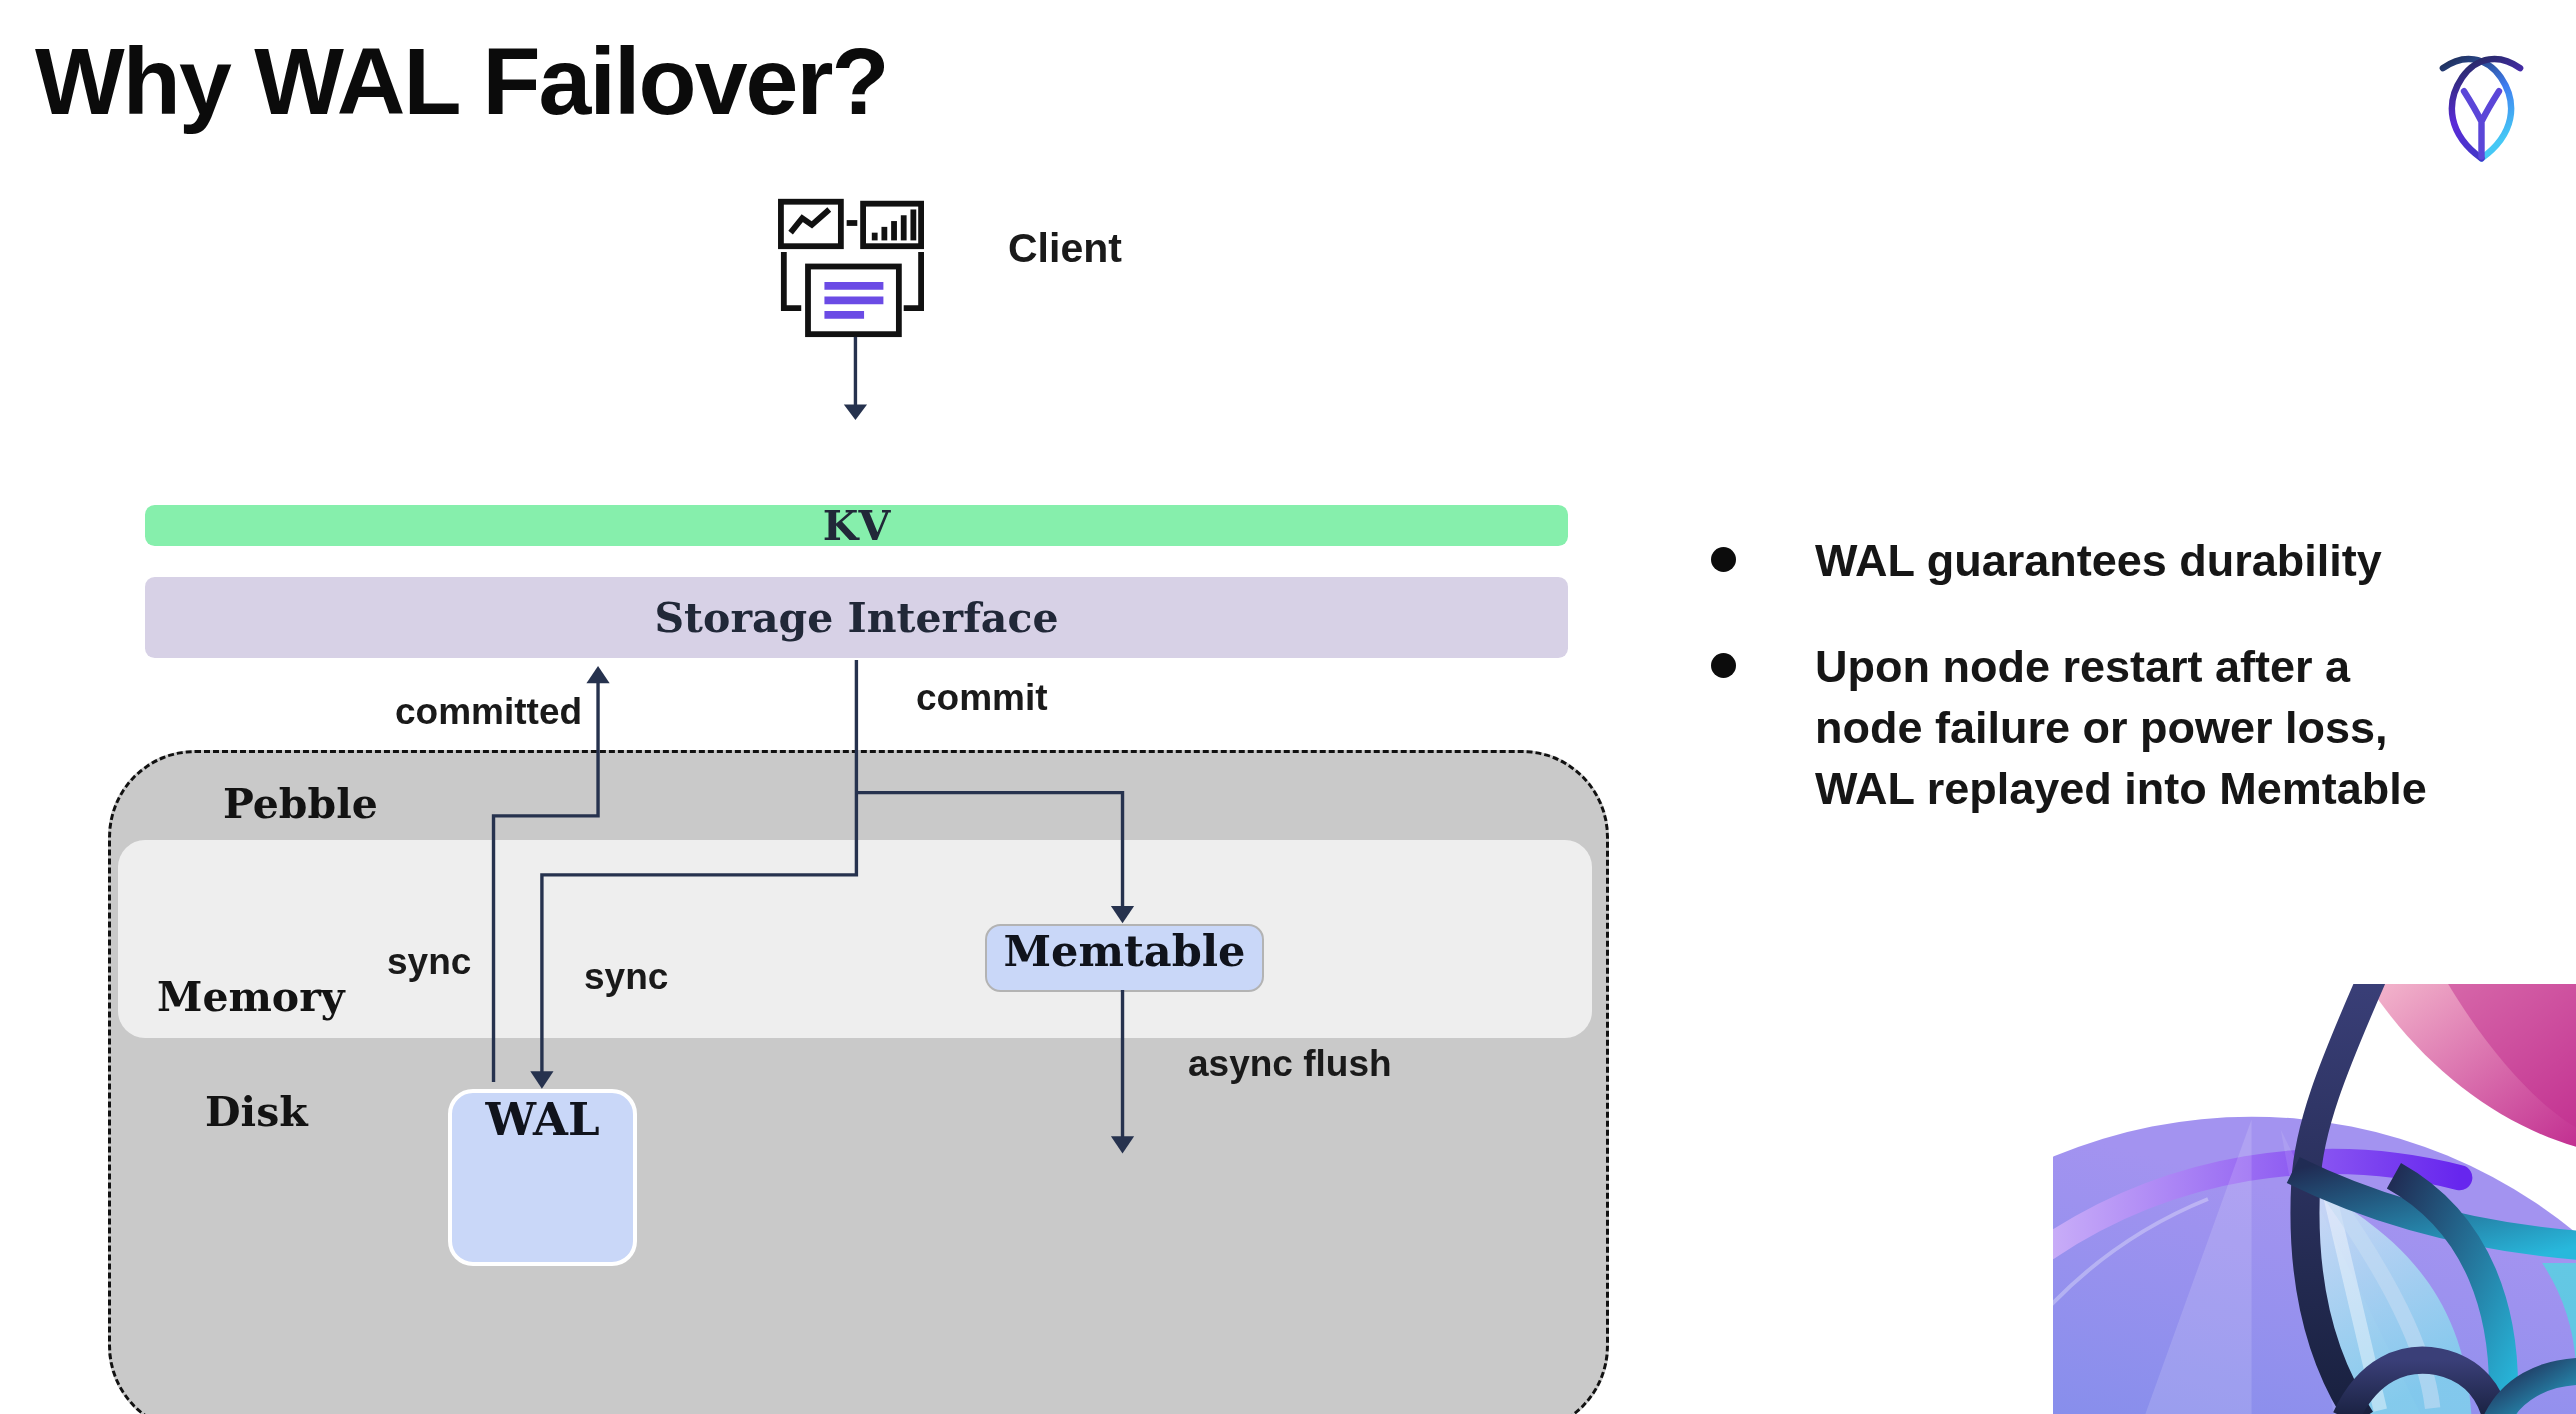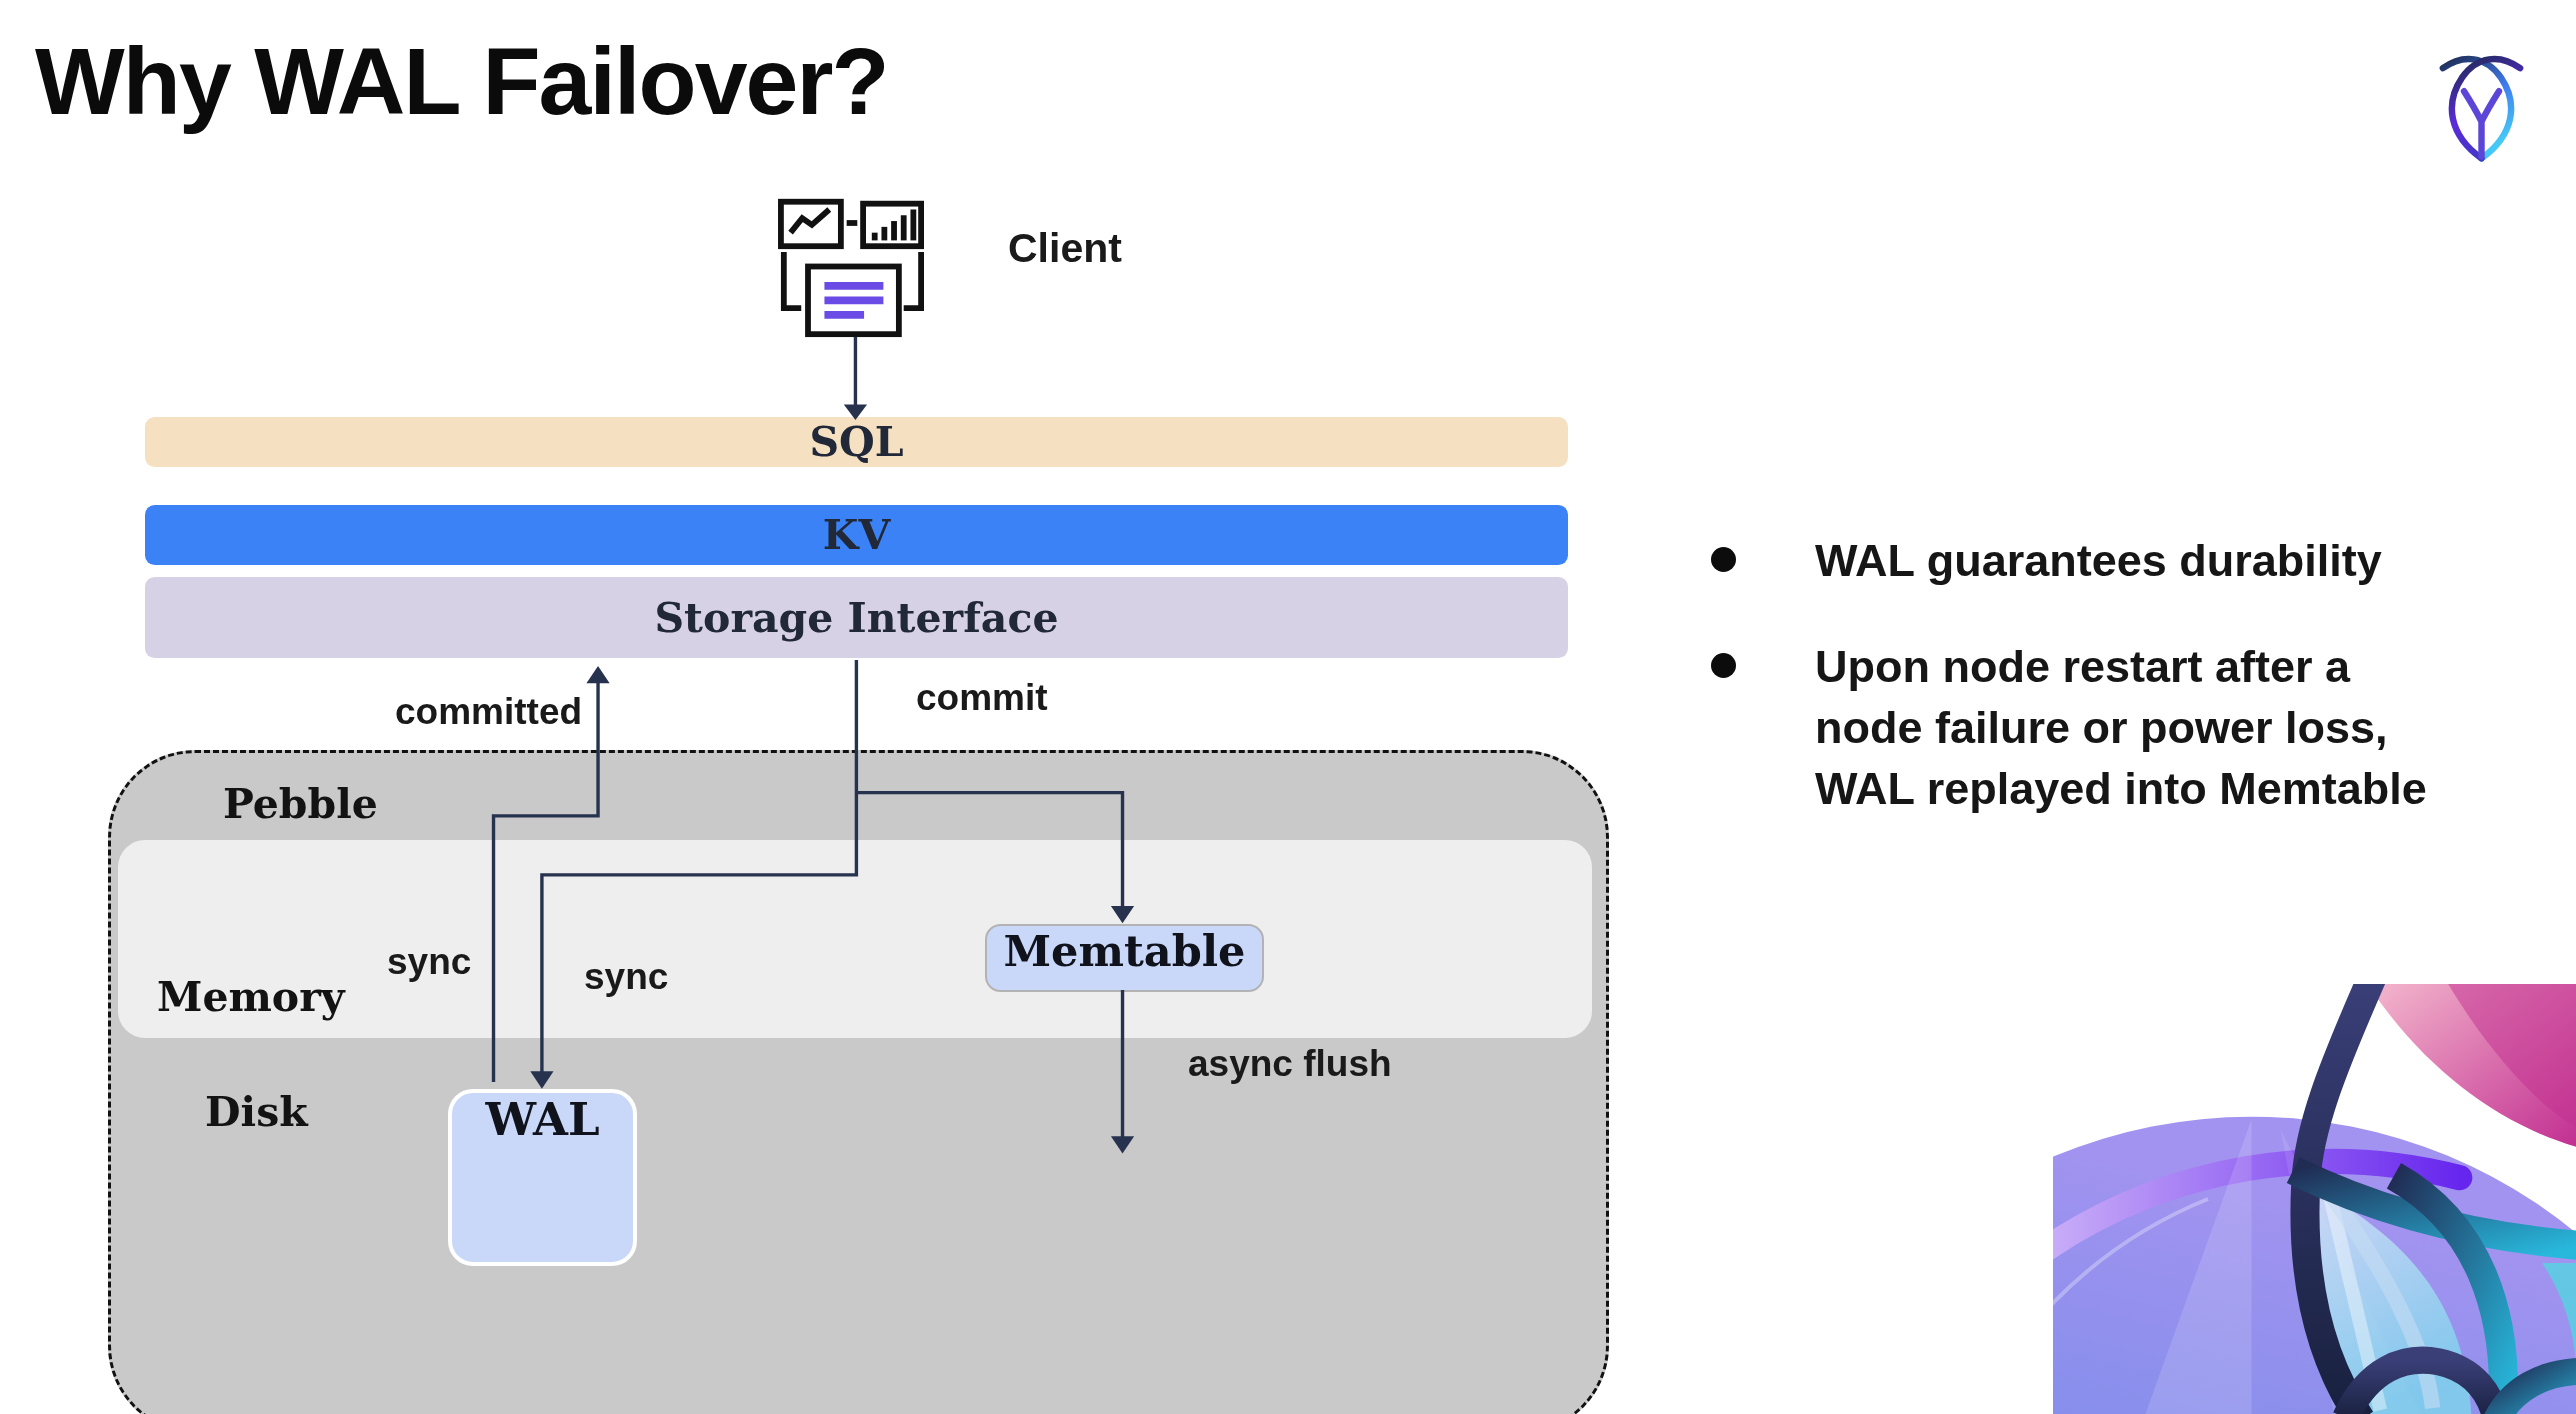--- a/index.html
+++ b/index.html
@@ -7,21 +7,21 @@
          font-family:"Liberation Sans",sans-serif;}
   .abs{position:absolute;font-weight:bold;}
 
   
   .title{left:35px;top:27px;font-size:95px;font-weight:bold;color:#0b0b0b;letter-spacing:-1.9px;}
 
   
   .bar{left:145px;width:1423px;border-radius:9.7px;display:flex;align-items:center;justify-content:center;
        font-family:"DejaVu Serif","Liberation Serif",serif;font-size:41px;color:#212838;}
   .bar-sql{top:417px;height:50px;background:#f5e0c2;}
-  .bar-kv{top:505px;height:60px;background:#3b82f6;}
+  .bar-kv{top:505px;height:41px;background:#86efac;}
   .bar-storage{top:577px;height:81px;background:#d7d1e6;}
 
   
   .pebble{left:108px;top:750px;width:1495px;height:677px;background:#c9c9c9;
           border:3.9px dashed #111;border-radius:87px;}
   .memband{left:118px;top:840px;width:1474px;height:198px;background:#eeeeee;border-radius:27px;}
   .zonelabel{font-family:"DejaVu Serif","Liberation Serif",serif;font-size:41px;color:#131313;}
   .lab-pebble{left:223px;top:780px;}
   .lab-memory{left:157px;top:973px;}
   .lab-disk{left:205px;top:1088px;text-align:center;}
@@ -92,23 +92,20 @@
       <polyline points="15,60 15,118 33,118" fill="none" stroke="#111" stroke-width="6"></polyline>
       <polyline points="157,60 157,118 139,118" fill="none" stroke="#111" stroke-width="6"></polyline>
       <rect x="40" y="75" width="94" height="70" fill="#fff" stroke="#111" stroke-width="6"></rect>
       <line x1="57" y1="95" x2="118" y2="95" stroke="#6b4be5" stroke-width="8"></line>
       <line x1="57" y1="110" x2="118" y2="110" stroke="#6b4be5" stroke-width="8"></line>
       <line x1="57" y1="125" x2="98" y2="125" stroke="#6b4be5" stroke-width="8"></line>
     </svg>
   </div>
   <div class="abs edgelabel lab-client">Client</div>
 
-  <div class="abs bar bar-sql">
-    <span>SQL</span>
-  </div>
   <div class="abs bar bar-kv">
     <span>KV</span>
   </div>
   <div class="abs bar bar-storage">
     <span>Storage Interface</span>
   </div>
 
   <div class="abs pebble"></div>
   <div class="abs memband"></div>
   <div class="abs zonelabel lab-pebble">Pebble</div>

